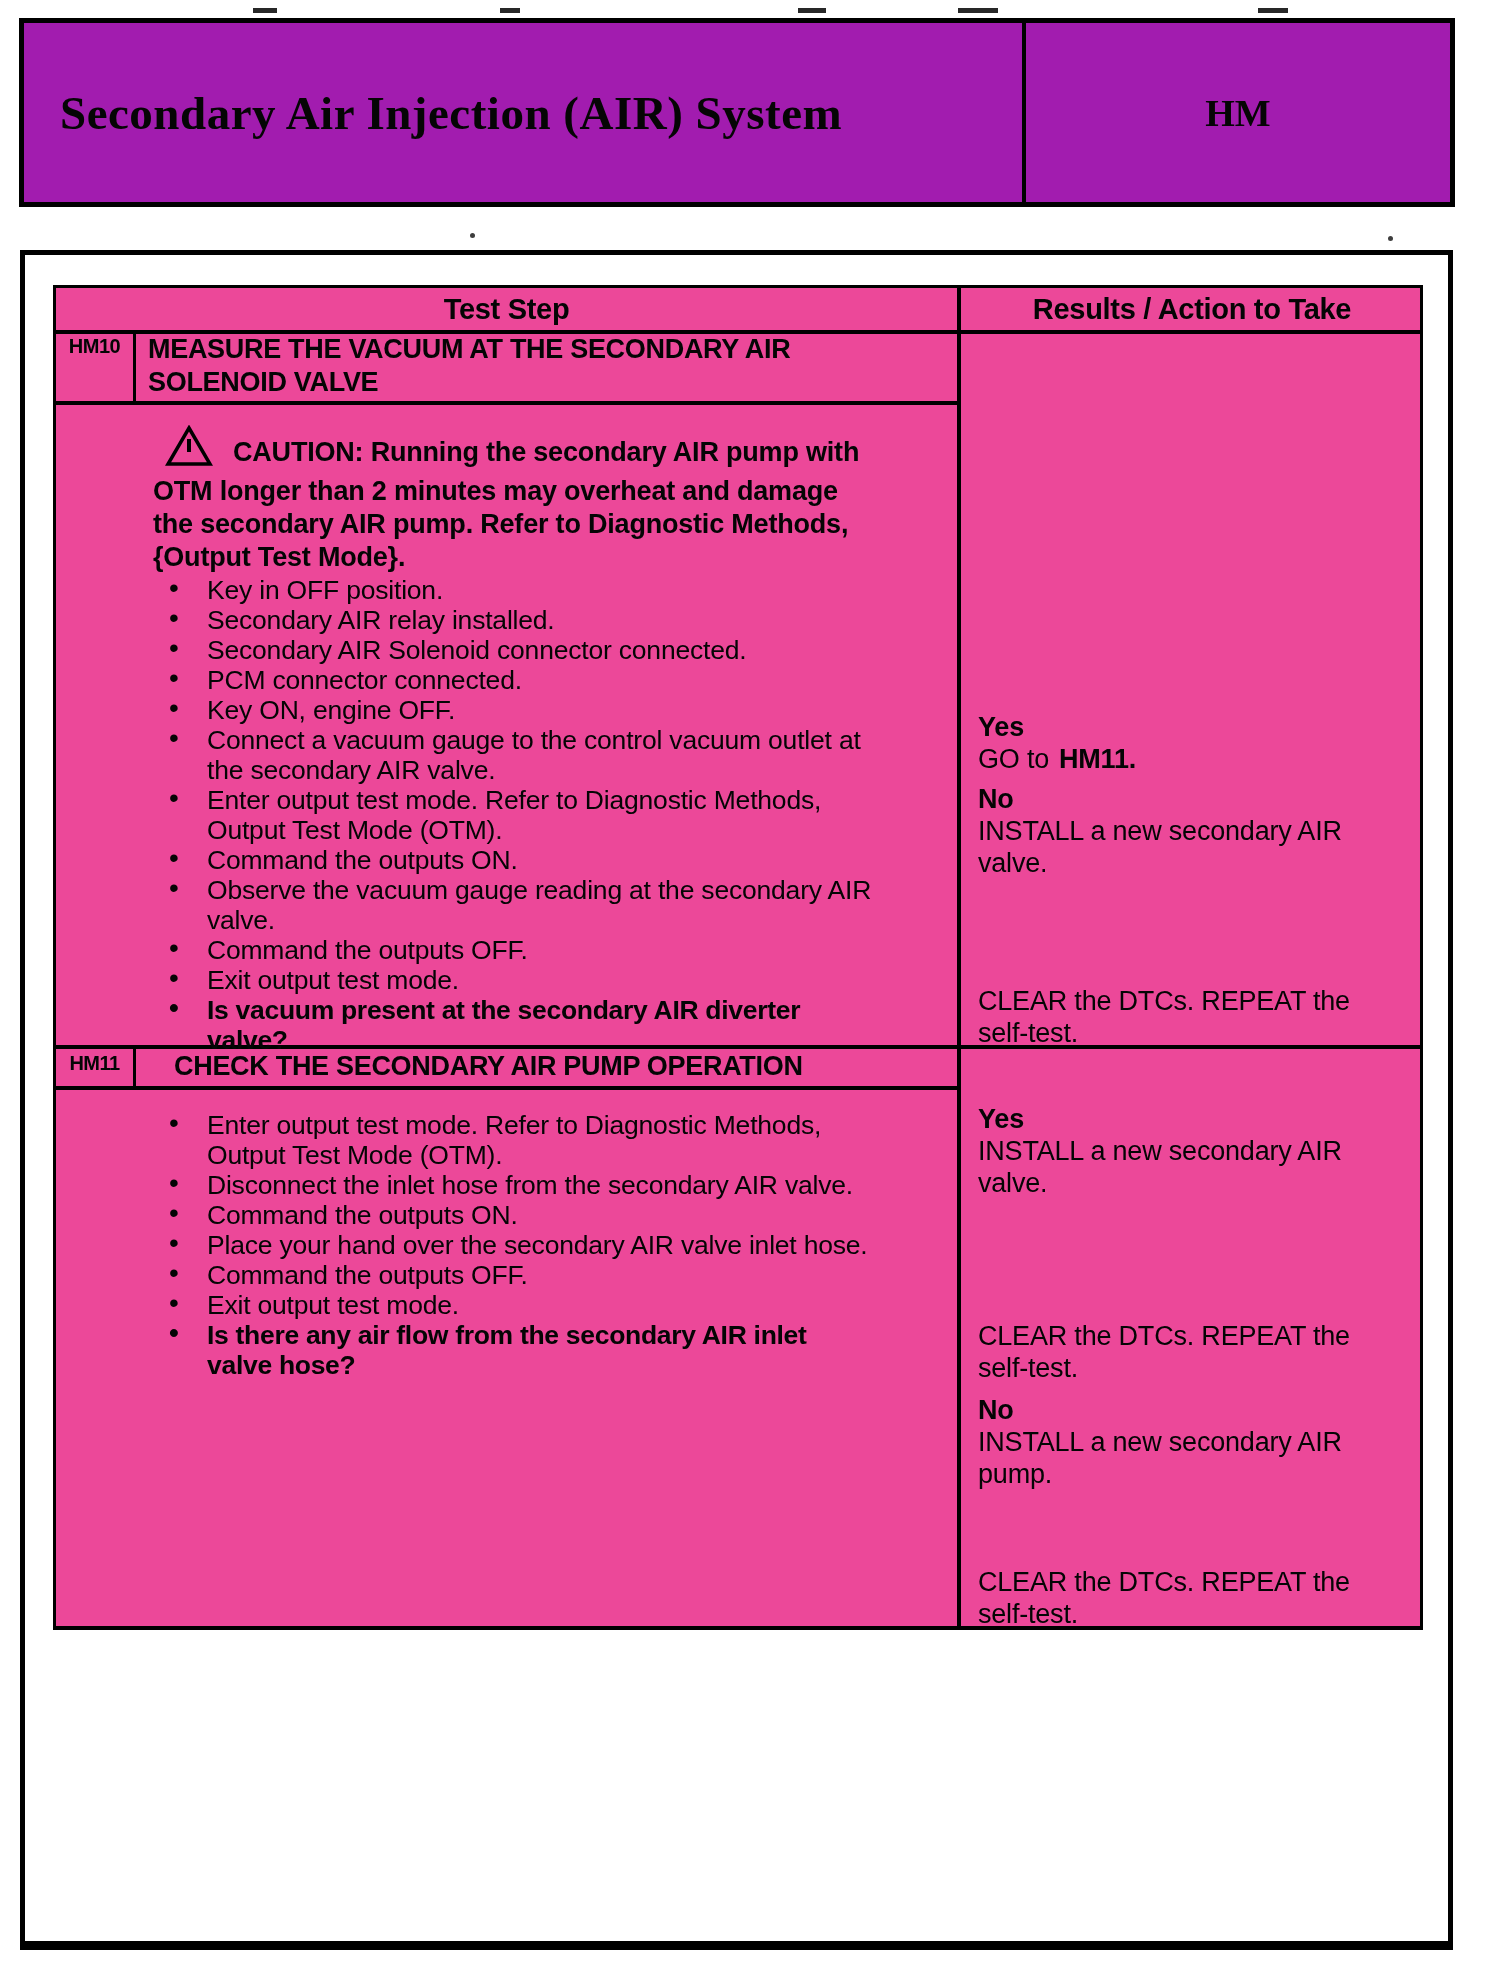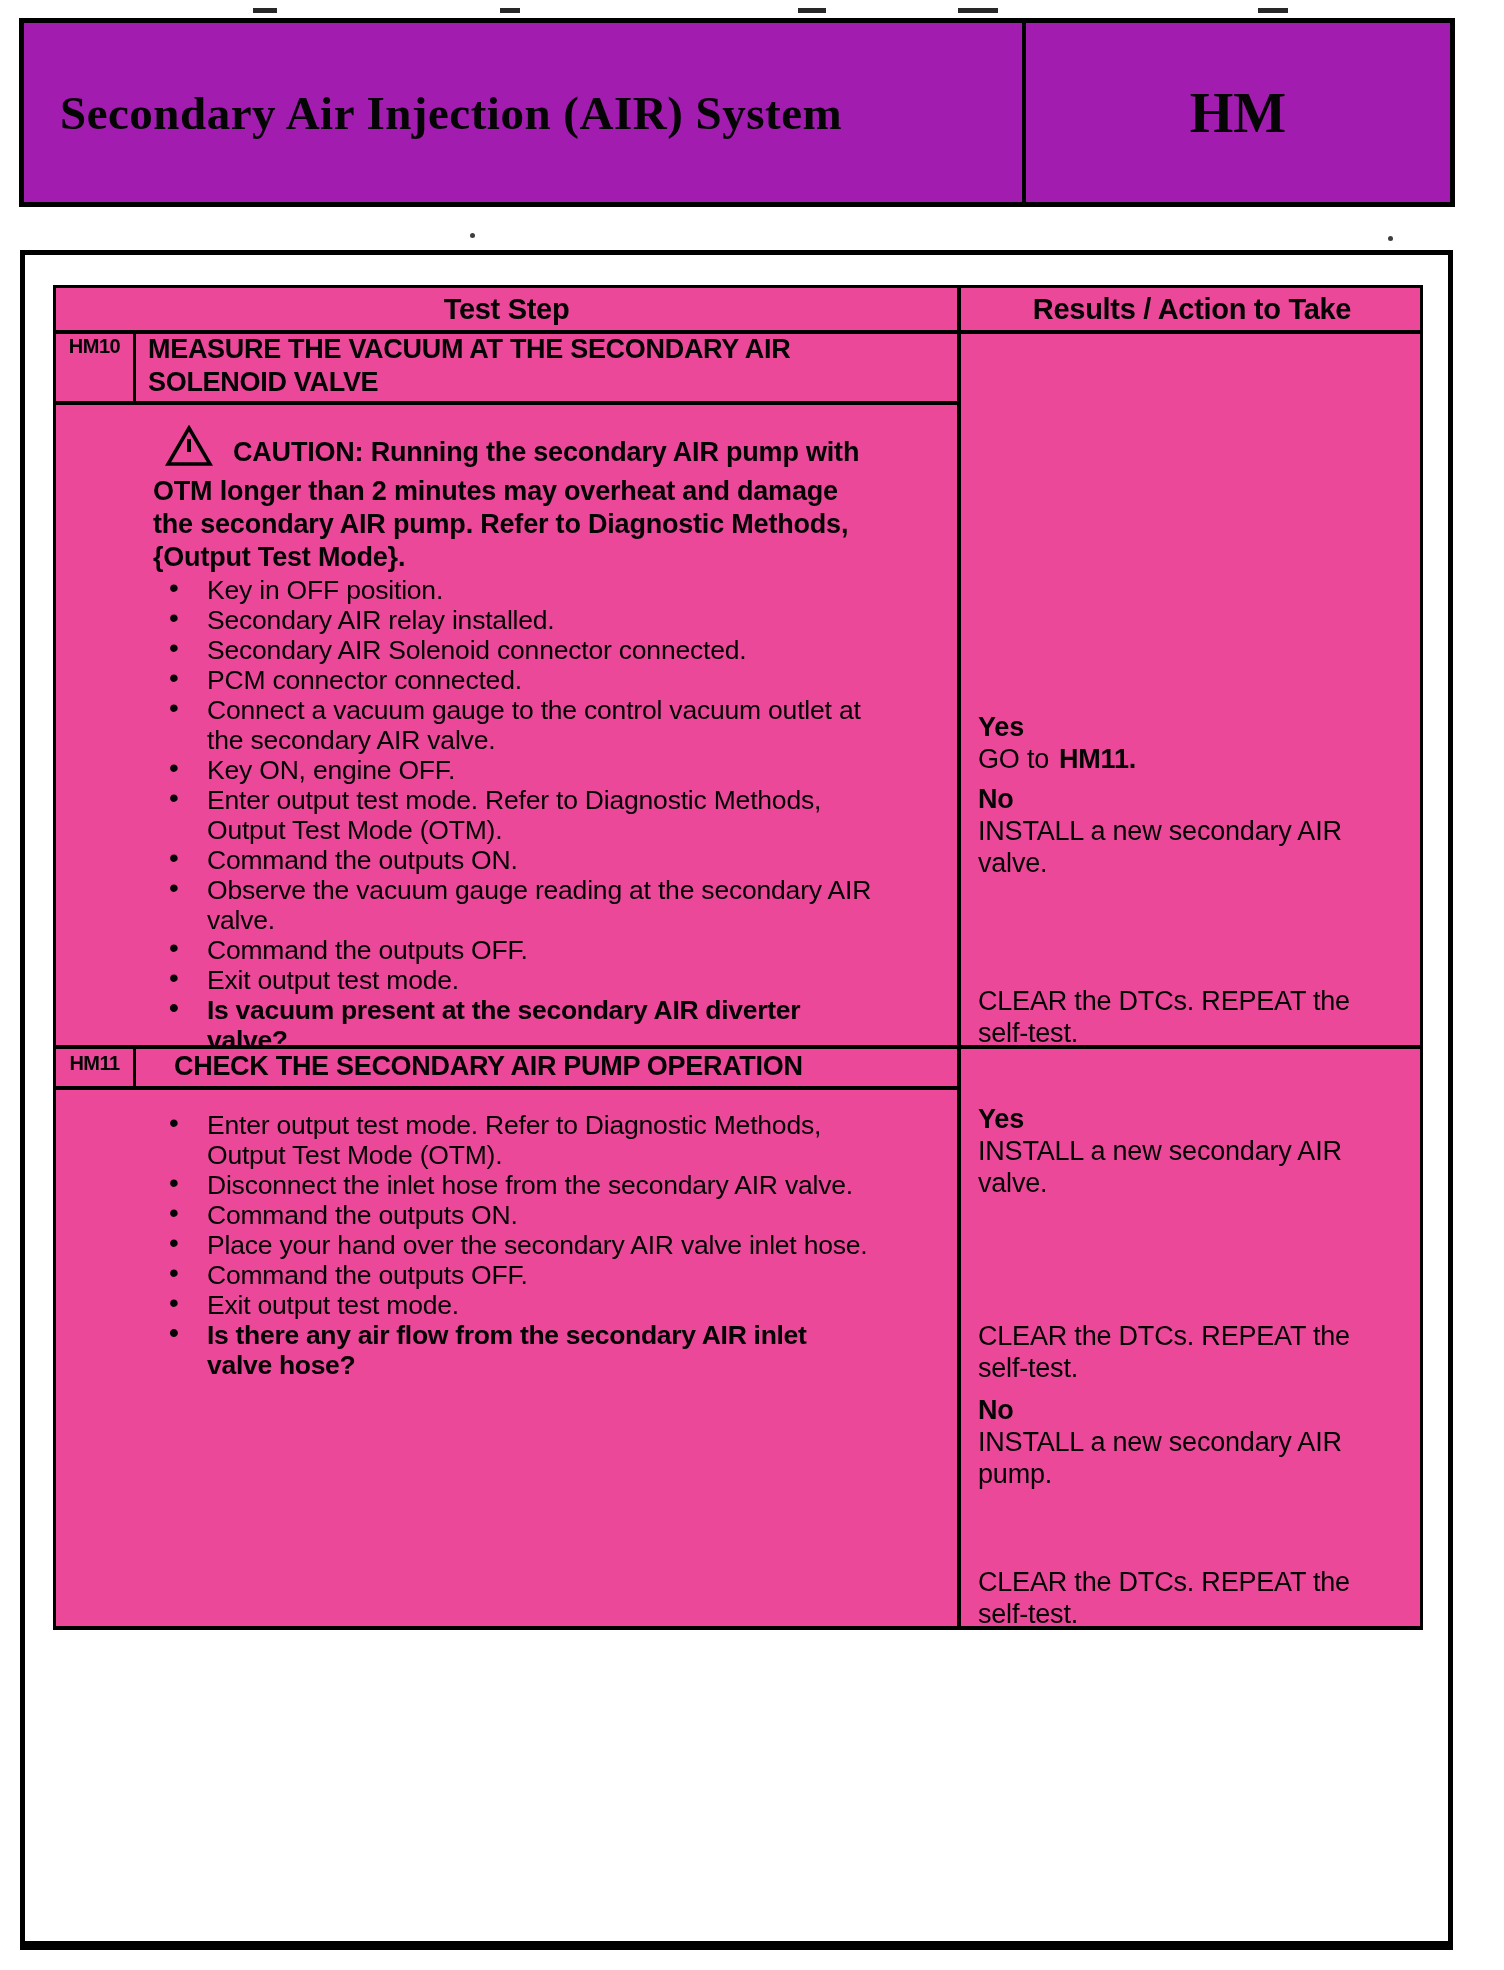--- a/index.html
+++ b/index.html
@@ -15,21 +15,21 @@
   }
   .header-title{
     position:absolute;left:36px;top:0;height:100%;display:flex;align-items:center;
     font-family:"Liberation Serif","DejaVu Serif",serif;font-weight:bold;
     font-size:47px;letter-spacing:0.5px;white-space:nowrap;
   }
   .header-divider{position:absolute;left:998px;top:0;bottom:0;width:4px;background:#000;}
   .header-code{
     position:absolute;left:1002px;right:0;top:0;height:100%;
     display:flex;align-items:center;justify-content:center;
-    font-family:"Liberation Serif","DejaVu Serif",serif;font-weight:bold;font-size:56px;
+    font-family:"Liberation Serif","DejaVu Serif",serif;font-weight:bold;font-size:38px;
   }
   
   .content-box{
     position:absolute;left:20px;top:250px;width:1433px;height:1700px;
     border:5px solid #000;border-bottom-width:9px;box-sizing:border-box;background:#fff;
   }
   
   .dtable{
     position:absolute;left:53px;top:285px;width:1370px;height:1345px;
     border:3px solid #000;border-bottom-width:4px;box-sizing:border-box;background:#ec4899;
@@ -159,23 +159,23 @@
 OTM longer than 2 minutes may overheat and damage
 the secondary AIR pump. Refer to Diagnostic Methods,
 {Output Test Mode}.</span>
     </div>
 
     <ul class="bullets hm10">
       <li>Key in OFF position.</li>
       <li>Secondary AIR relay installed.</li>
       <li>Secondary AIR Solenoid connector connected.</li>
       <li>PCM connector connected.</li>
+      <li>Key ON, engine OFF.</li>
       <li>Connect a vacuum gauge to the control vacuum outlet at
 the secondary AIR valve.</li>
-      <li>Key ON, engine OFF.</li>
       <li>Enter output test mode. Refer to Diagnostic Methods,
 Output Test Mode (OTM).</li>
       <li>Command the outputs ON.</li>
       <li>Observe the vacuum gauge reading at the secondary AIR
 valve.</li>
       <li>Command the outputs OFF.</li>
       <li>Exit output test mode.</li>
       <li class="q">Is vacuum present at the secondary AIR diverter
 valve?</li>
     </ul>

